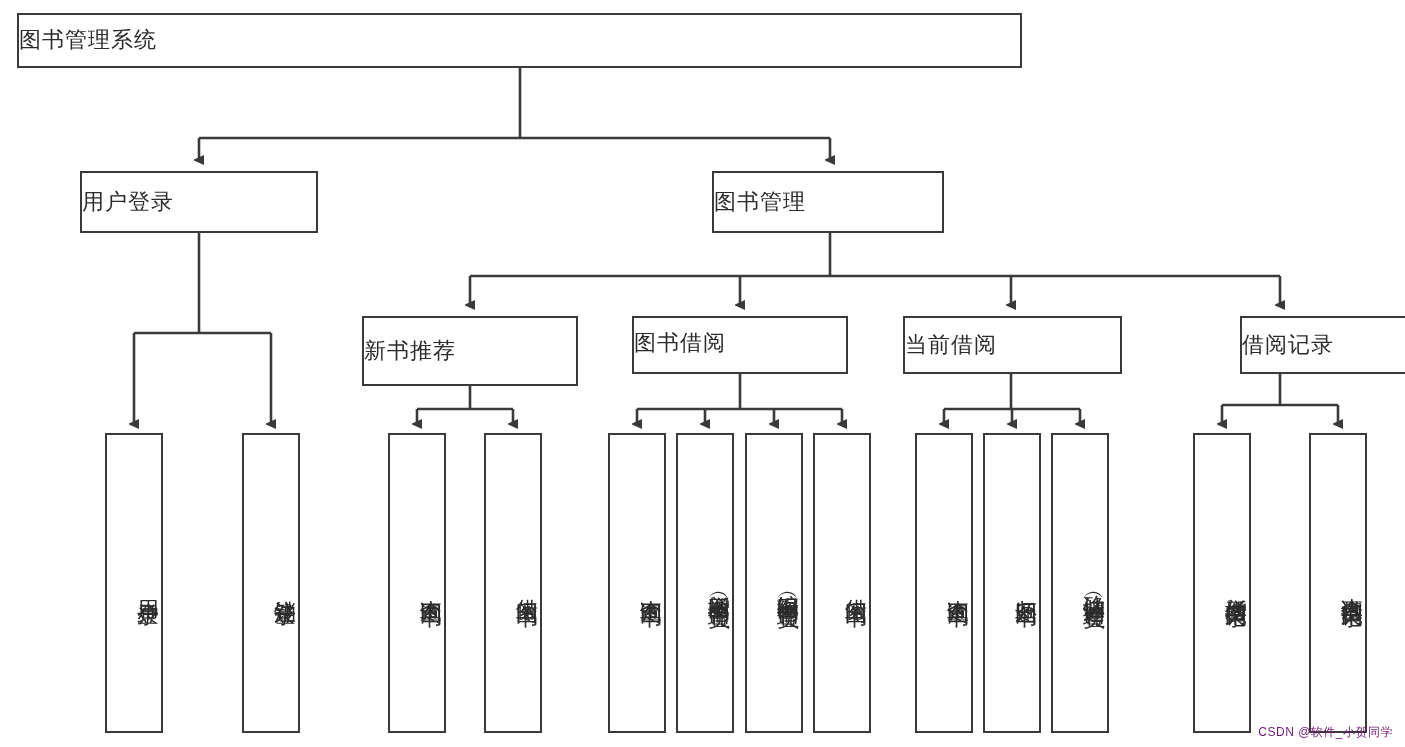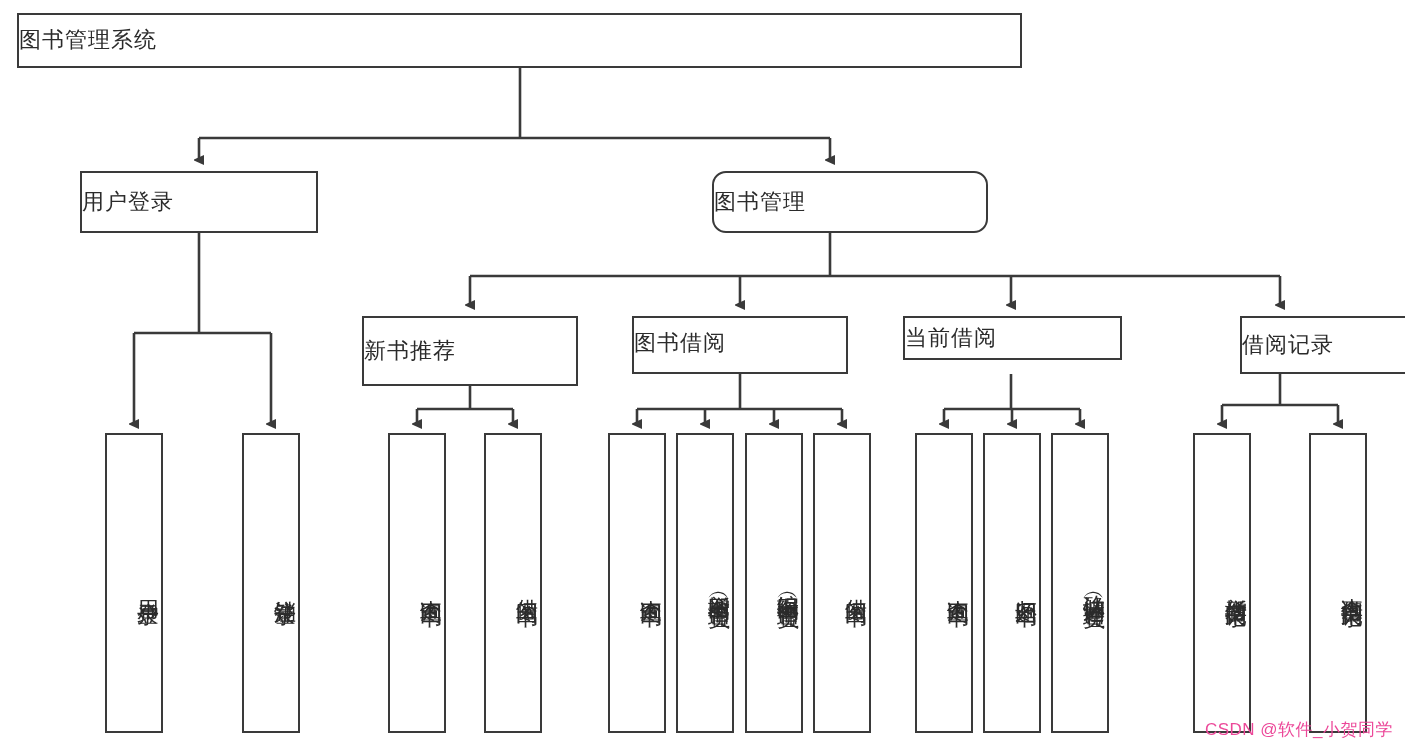--- a/index.html
+++ b/index.html
@@ -55,22 +55,22 @@
   }
   .node-v .vlabel {
     writing-mode: vertical-rl;
     text-orientation: upright;
     display: block;
   }
   #watermark {
     position: absolute;
     right: 12px;
     bottom: 6px;
-    font-size: 17px;
-    color: #ec4899;
+    font-size: 12px;
+    color: #701a75;
     letter-spacing: 0.5px;
     white-space: nowrap;
     font-family: "Liberation Sans", "DejaVu Sans", sans-serif;
   }
 </style>
 </head>
 <body>
 
 <div id="diagram-root">
 
@@ -124,31 +124,31 @@
     </g>
   </svg>
 
   <div class="node node-h" style="left:17px; top:13px; width:1005px; height:55px;">
     <span>图书管理系统</span>
   </div>
 
   <div class="node node-h" style="left:80px; top:171px; width:238px; height:62px;">
     <span>用户登录</span>
   </div>
-  <div class="node node-h" style="left:712px; top:171px; width:276px; height:62px;border-radius:14px;">
+  <div class="node node-h" style="left:712px; top:171px; width:232px; height:62px;">
     <span>图书管理</span>
   </div>
 
   <div class="node node-h" style="left:362px; top:316px; width:216px; height:70px;">
     <span>新书推荐</span>
   </div>
   <div class="node node-h" style="left:632px; top:316px; width:216px; height:58px;font-family:Liberation Mono, monospace;">
     <span>图书借阅</span>
   </div>
-  <div class="node node-h" style="left:903px; top:316px; width:219px; height:44px;">
+  <div class="node node-h" style="left:903px; top:316px; width:219px; height:58px;">
     <span>当前借阅</span>
   </div>
   <div class="node node-h" style="left:1240px; top:316px; width:216px; height:58px;">
     <span>借阅记录</span>
   </div>
 
   <div class="node node-v" style="left:105px; top:433px; width:58px; height:300px;">
     <span class="vlabel">用户登录</span>
   </div>
   <div class="node node-v" style="left:242px; top:433px; width:58px; height:300px;">

